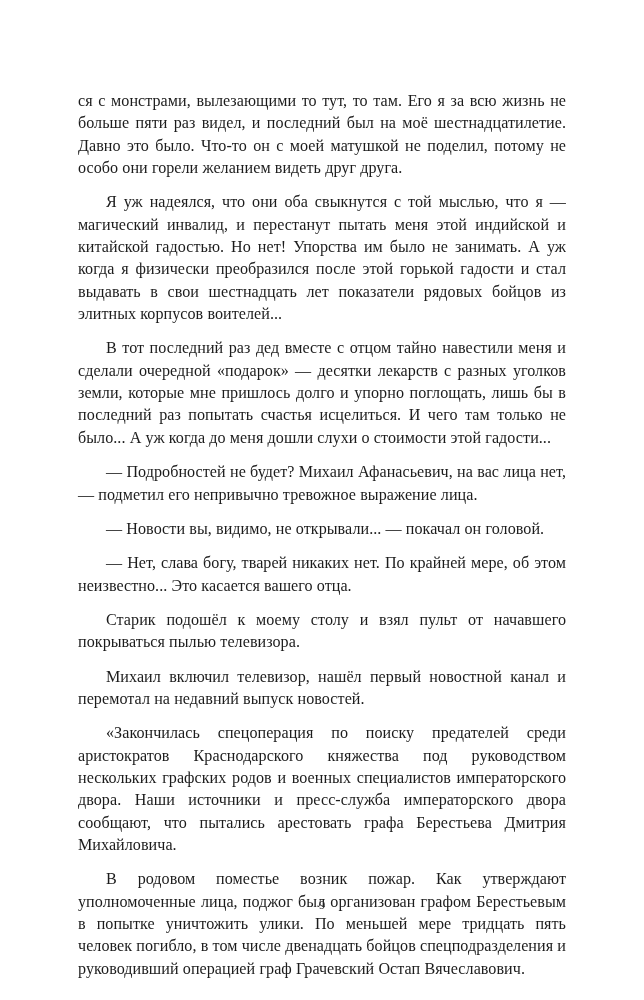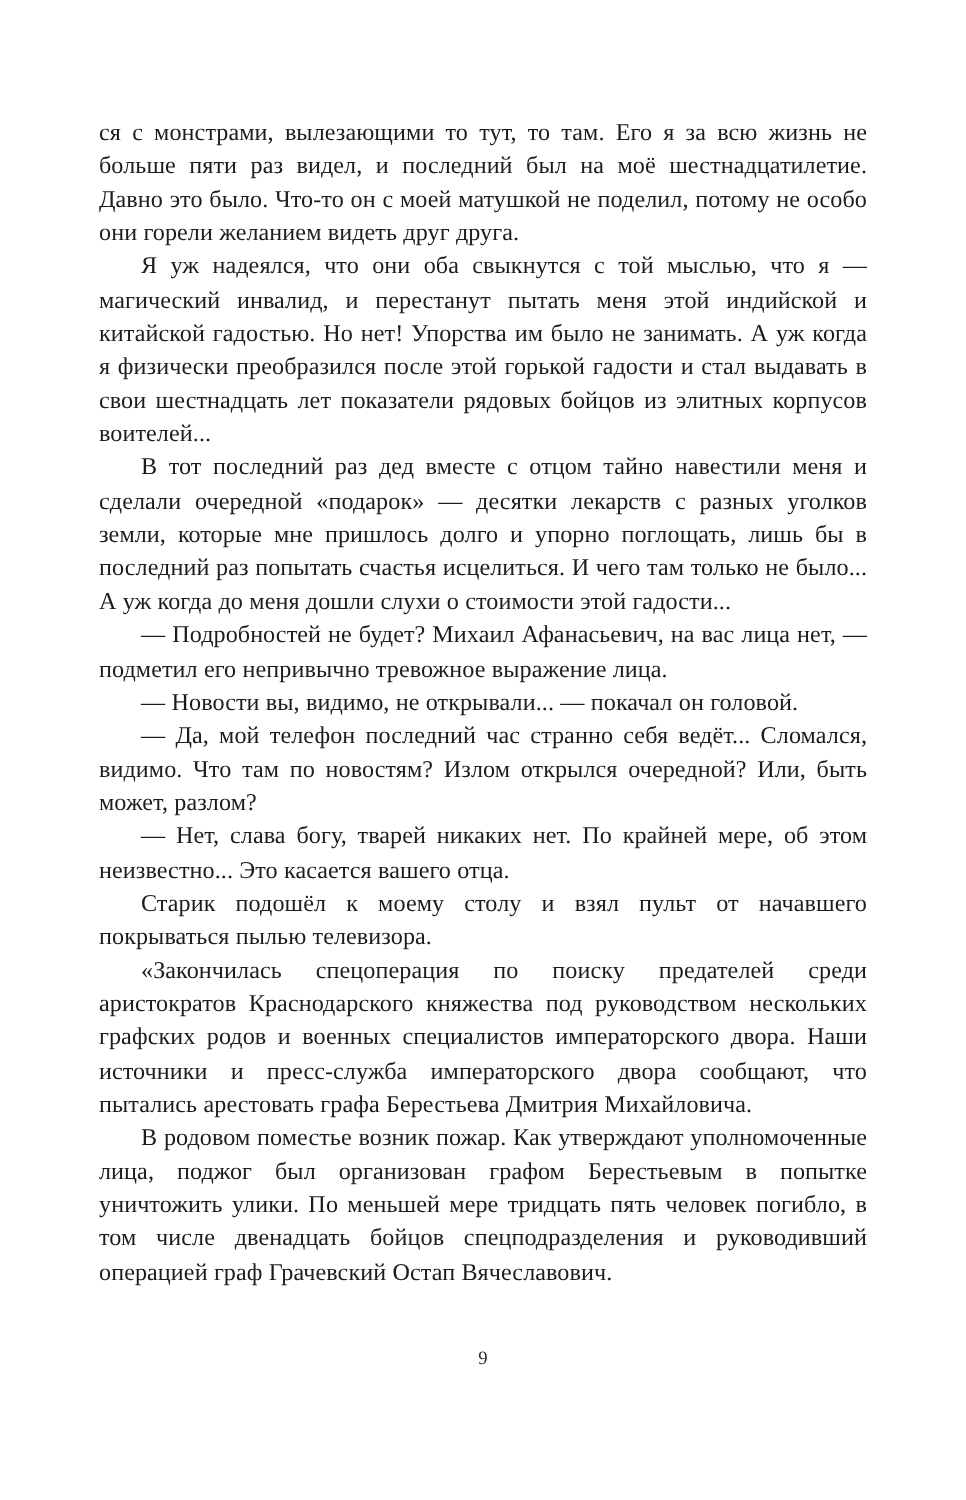--- a/index.html
+++ b/index.html
@@ -26,21 +26,21 @@
   }
 
   .text-block {
     position: absolute;
     left: 66px;
     top: 78px;
     width: 512px;
   }
 
   .para {
-    margin: 0;
+    margin: 12px;
     font-size: 16.1px;
     line-height: 22.35px;
     text-align: justify;
     text-justify: inter-word;
     text-indent: 28px;
     hyphens: manual;
     word-spacing: 0.1px;
     letter-spacing: 0.05px;
   }
 
@@ -65,22 +65,22 @@
 <body>
 
 <div class="page">
 
   <div class="text-block">
     <p class="para continuation">ся с монстрами, вылезающими то тут, то там. Его я за всю жизнь не больше пяти раз видел, и последний был на моё шестнадцатилетие. Давно это было. Что-то он с моей матушкой не поделил, потому не особо они горели желанием видеть друг друга.</p>
     <p class="para">Я уж надеялся, что они оба свыкнутся с той мыслью, что я — магический инвалид, и перестанут пытать меня этой индийской и китайской гадостью. Но нет! Упорства им было не занимать. А уж когда я физически преобразился после этой горькой гадости и стал выдавать в свои шестнадцать лет показатели рядовых бойцов из элитных корпусов воителей...</p>
     <p class="para">В тот последний раз дед вместе с отцом тайно навестили меня и сделали очередной «подарок» — десятки лекарств с разных уголков земли, которые мне пришлось долго и упорно поглощать, лишь бы в последний раз попытать счастья исцелиться. И чего там только не было... А уж когда до меня дошли слухи о стоимости этой гадости...</p>
     <p class="para">— Подробностей не будет? Михаил Афанасьевич, на вас лица нет, — подметил его непривычно тревожное выражение лица.</p>
     <p class="para">— Новости вы, видимо, не открывали... — покачал он головой.</p>
-    <p class="para">— Да, мой телефон последний час странно себя ведёт... Сломался, видимо. Что там по новостям? Излом открылся очередной? Или, быть может, разлом?</p>
     <p class="para">— Нет, слава богу, тварей никаких нет. По крайней мере, об этом неизвестно... Это касается вашего отца.</p>
     <p class="para">Старик подошёл к моему столу и взял пульт от начавшего покрываться пылью телевизора.</p>
+    <p class="para">Михаил включил телевизор, нашёл первый новостной канал и перемотал на недавний выпуск новостей.</p>
     <p class="para">«Закончилась спецоперация по поиску предателей среди аристократов Краснодарского княжества под руководством нескольких графских родов и военных специалистов императорского двора. Наши источники и пресс-служба императорского двора сообщают, что пытались арестовать графа Берестьева Дмитрия Михайловича.</p>
     <p class="para">В родовом поместье возник пожар. Как утверждают уполномоченные лица, поджог был организован графом Берестьевым в попытке уничтожить улики. По меньшей мере тридцать пять человек погибло, в том числе двенадцать бойцов спецподразделения и руководивший операцией граф Грачевский Остап Вячеславович.</p>
   </div>
 
   <div class="page-number">9</div>
 
 </div>
 
 </body></html>

